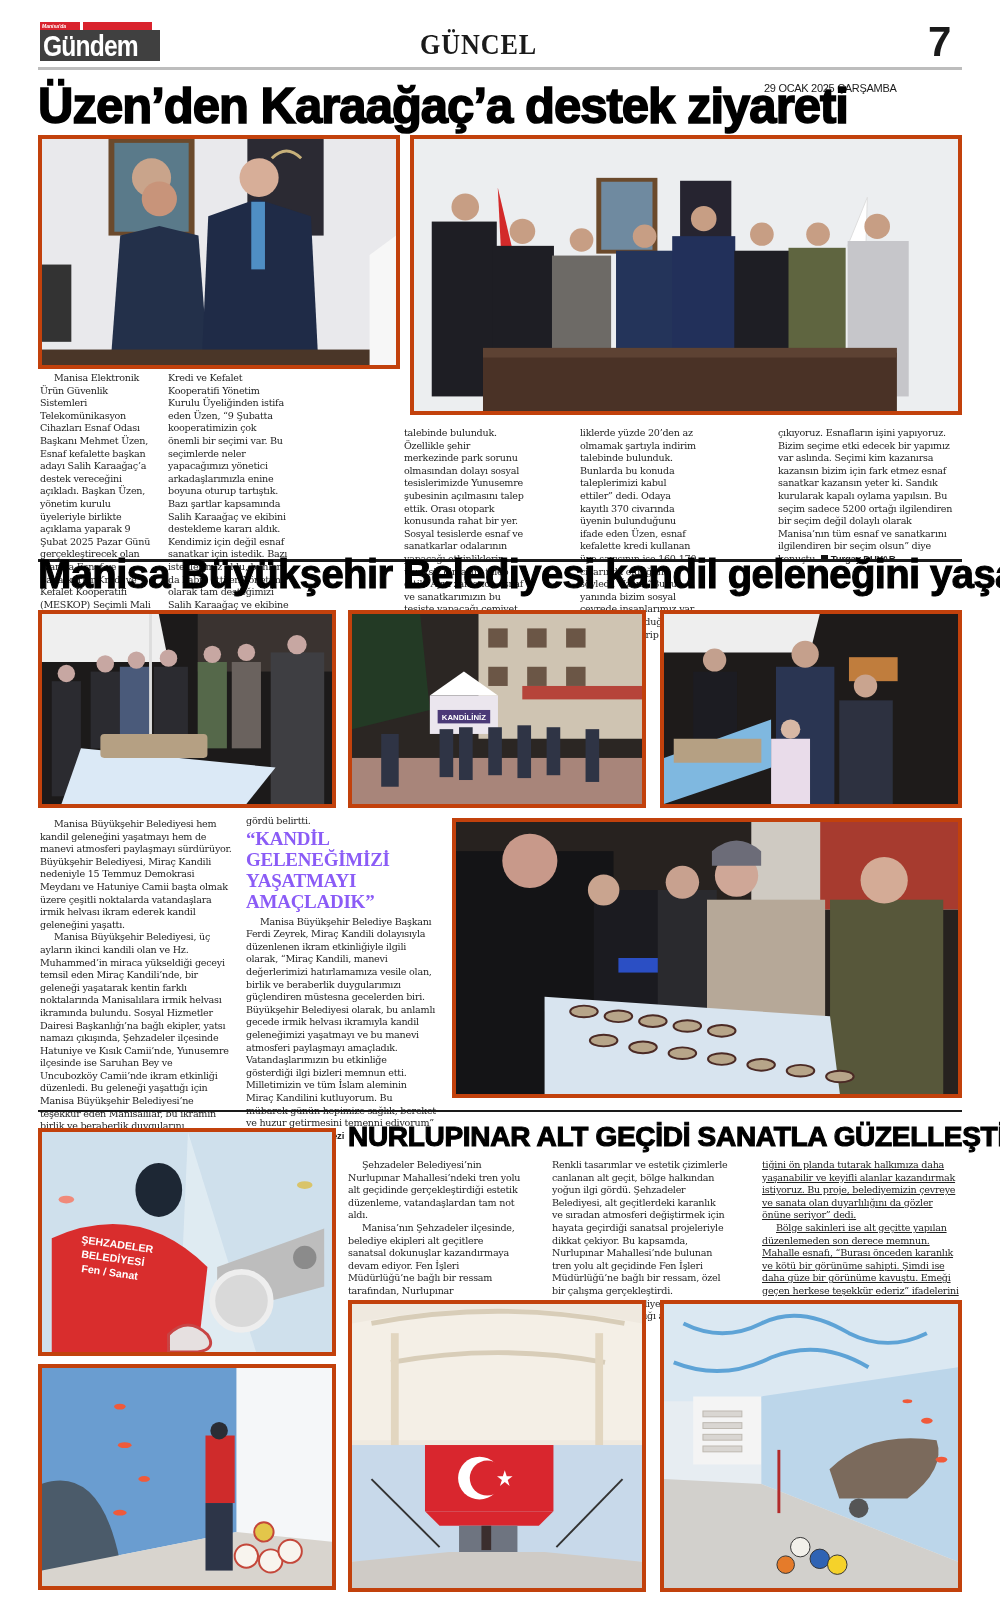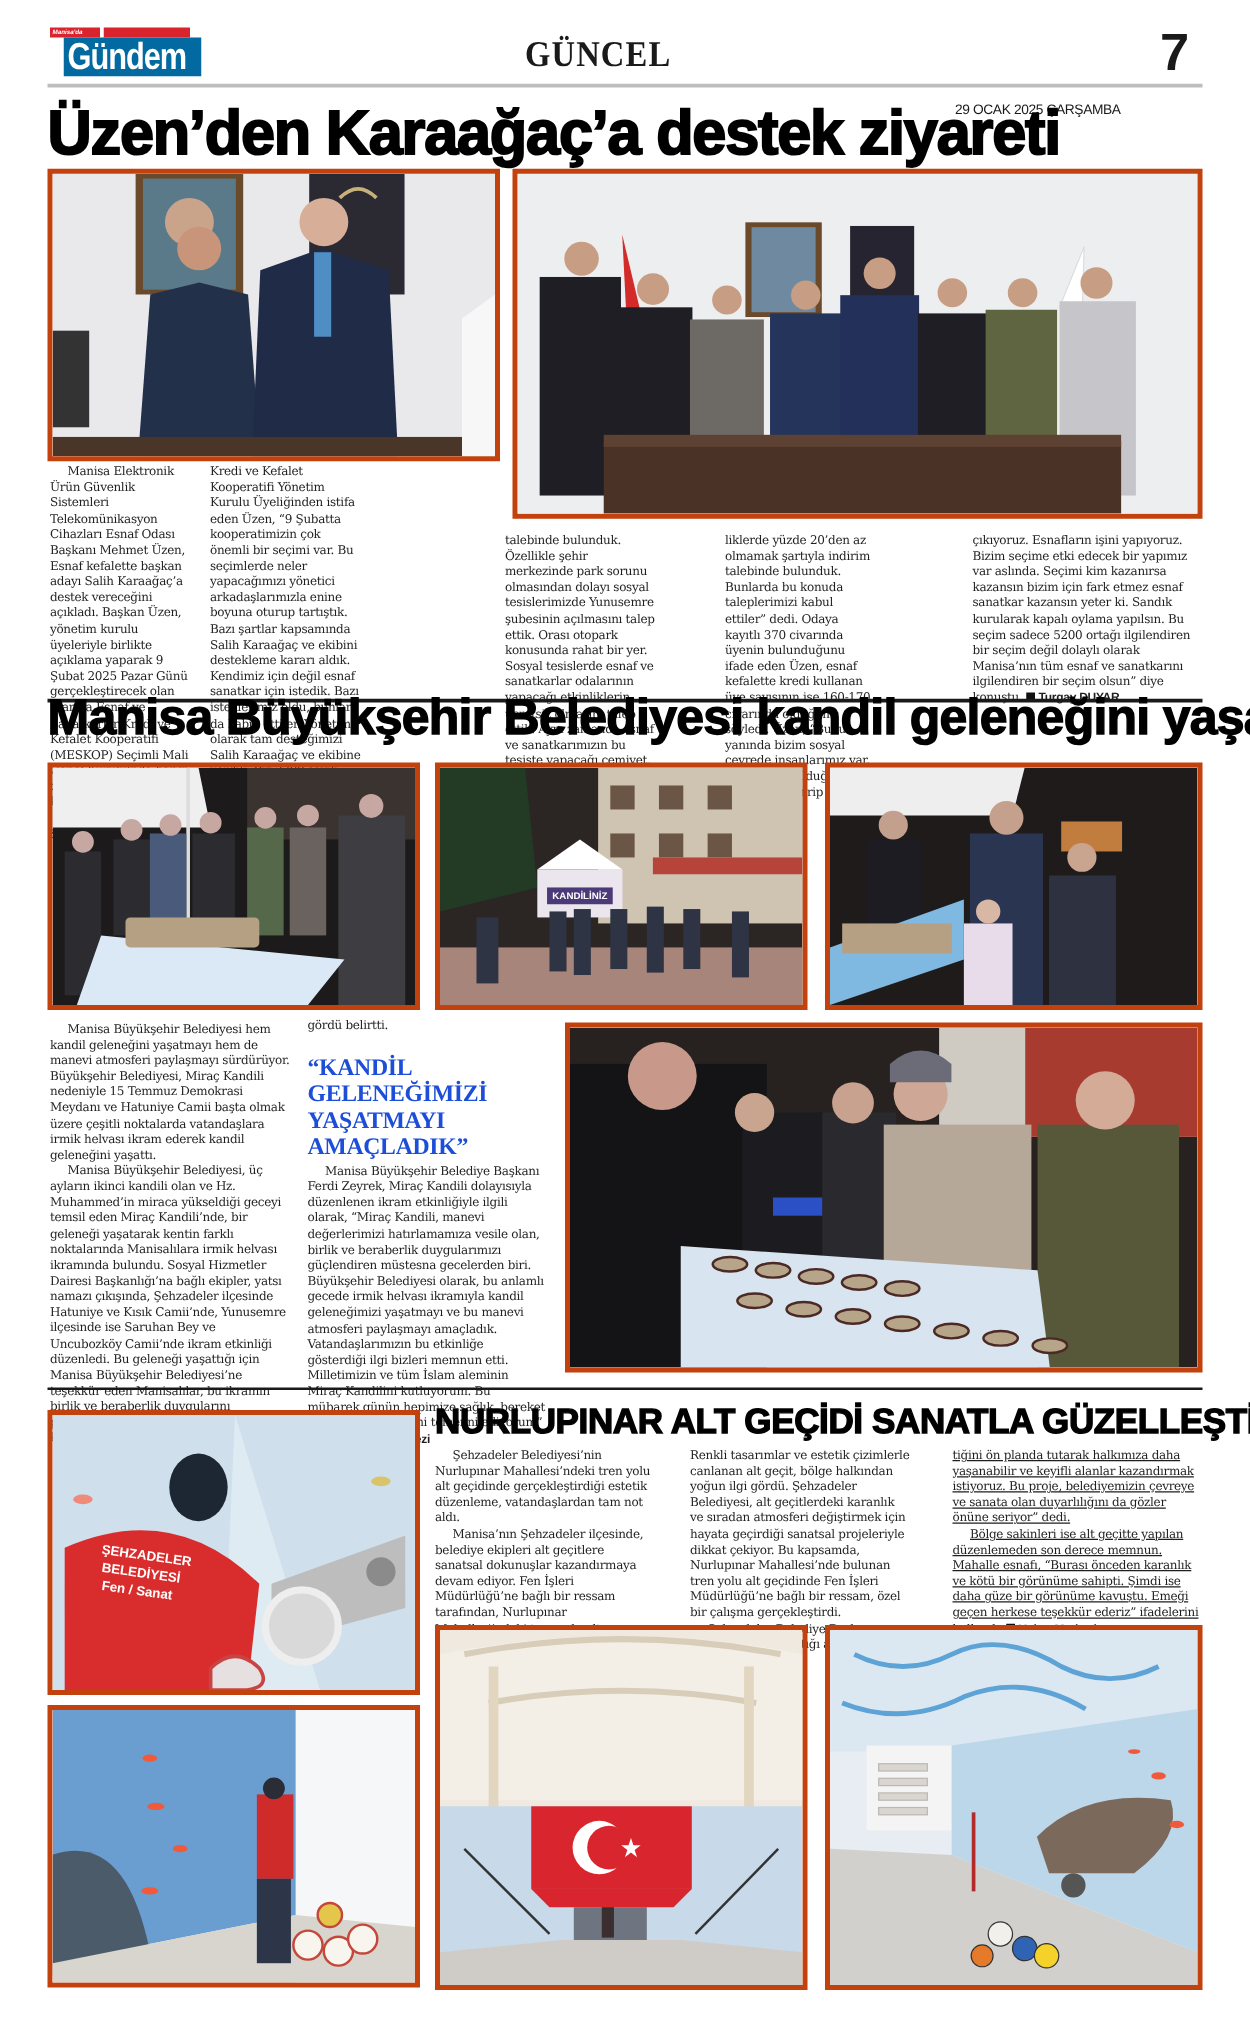--- a/index.html
+++ b/index.html
@@ -6,23 +6,23 @@
   html, body { width: 1000px; height: 1615px; background: #ffffff; overflow: hidden; }
   body { position: relative; font-family: "DejaVu Serif", serif; color: #1a1a1a; }
   .abs { position: absolute; }
 
   
   .logo { left: 40px; top: 22px; width: 112px; height: 42px; }
   .logo .top { position: absolute; left: 0; top: 0; width: 112px; height: 8px; display: flex; gap: 3px; }
   .logo .top span { background: #d9232d; height: 8px; }
   .logo .top .a { width: 40px; color: #fff; font: italic bold 5px "Liberation Sans", sans-serif; line-height: 8px; padding-left: 2px; }
   .logo .top .b { flex: 1; }
-  .logo .word { position: absolute; left: 0; top: 8px; width: 110px; height: 31px; background: #0369a1;
+  .logo .word { position: absolute; left: 0; top: 8px; width: 120px; height: 31px; background: #404040;
     color: #fff; font: bold 30px "Liberation Sans Narrow", "Liberation Sans", sans-serif; line-height: 31px;
-    letter-spacing: -1px; padding-left: 3px; transform-origin: left; margin-left: 11px; }
+    letter-spacing: -1px; padding-left: 3px; transform-origin: left; }
   .logo .word span { display: inline-block; transform: scaleX(0.82); transform-origin: left; }
   .section-name { left: 420px; top: 28px; font: bold 29px "Liberation Serif", serif; letter-spacing: 1px; transform: scaleX(0.9); transform-origin: left; }
   .date { left: 764px; top: 53px; font: 11px "Liberation Sans", sans-serif; letter-spacing: -0.3px; margin-top: 29px; }
   .page-no { left: 928px; top: 18px; font: bold 42px "Liberation Sans", sans-serif; }
   .mast-rule { left: 38px; top: 67px; width: 924px; height: 3px; background: #bdbdbd; }
 
   .headline { font-family: "Liberation Sans", sans-serif; font-weight: 900; color: #000; white-space: nowrap; transform-origin: left top; }
   .h1 { left: 38px; top: 77px; font-size: 50px; transform: scaleX(0.98); letter-spacing: -1px; -webkit-text-stroke: 1.6px #000; }
   .h2 { left: 38px; top: 552px; font-size: 40px; letter-spacing: -0.6px; -webkit-text-stroke: 1.1px #000; }
   .h3 { left: 348px; top: 1121px; font-size: 28px; letter-spacing: -0.3px; -webkit-text-stroke: 1.1px #000; }
@@ -32,21 +32,21 @@
   
   .photo { overflow: hidden; border: 4px solid #c2410c; }
   .photo svg { width: 100%; height: 100%; display: block; }
 
   
   .col { font: 9.6px/12.6px "DejaVu Serif", serif; color: #1f1f1f; text-align: left; letter-spacing: -0.25px; }
   .col p { text-indent: 14px; }
   .col p.noindent { text-indent: 0; }
   .byline { font-family: "Liberation Sans", sans-serif; font-weight: bold; letter-spacing: -0.2px; }
   .byline::before { content: ""; display: inline-block; width: 7px; height: 7px; background: #111; margin-right: 3px; vertical-align: 0; }
-  .subhead { font: bold 19px/21px "Liberation Serif", serif; color: #1d4ed8; margin: 16px 0 4px; text-indent: 0; }
+  .subhead { font: bold 19px/21px "Liberation Serif", serif; color: #8b5cf6; margin: 0 0 4px; text-indent: 0; }
 </style>
 </head>
 <body>
 
 <div class="abs logo">
   <div class="top">
       <span class="a">Manisa'da</span>
       <span class="b"></span>
     </div>
   <div class="word"><span>Gündem</span></div>

